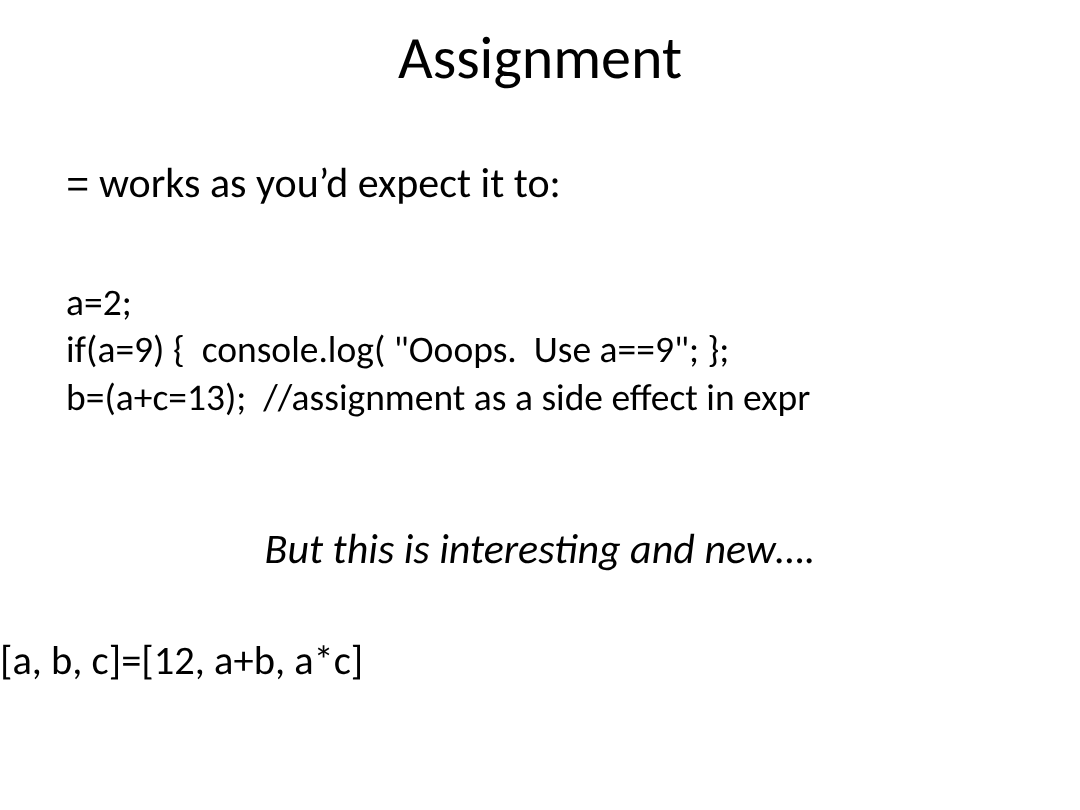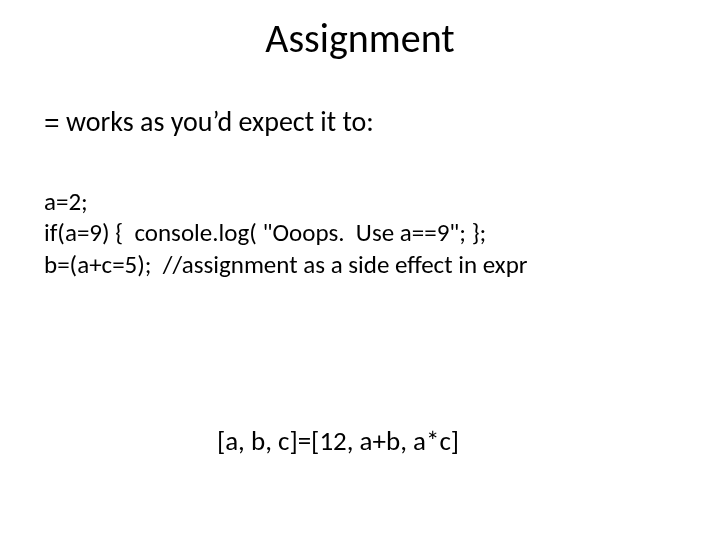--- a/index.html
+++ b/index.html
@@ -53,35 +53,36 @@
     width: 720px;
     text-align: center;
     font-size: 28px;
     font-style: italic;
   }
   .destruct {
     position: absolute;
     top: 424px;
     left: 0;
     width: 676px;
-    text-align: center;
+    text-align: left;
     font-size: 27px;
   }
 </style>
 </head>
 <body>
 
 <div class="slide">
 
   <div class="title">Assignment</div>
 
   <div class="intro">
     <span class="eq">=</span><span>  works as you’d expect it to:</span>
   </div>
 
   <div class="codeblock"><span>a=2;</span>
 <span>if(a=9) {  console.log( "Ooops.  Use a==9"; };</span>
-<span>b=(a+c=5);  //assignment as a side effect in expr</span></div>
+<span>b=(a+c=13);  //assignment as a side effect in expr</span></div>
 
+  <div class="emph">But this is interesting and new….</div>
 
   <div class="destruct">[a, b, c]=[12, a+b, a*c]</div>
 
 </div>
 
 </body></html>

